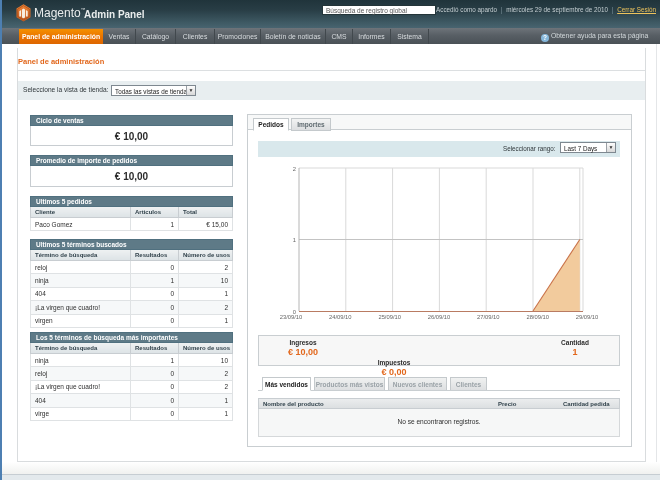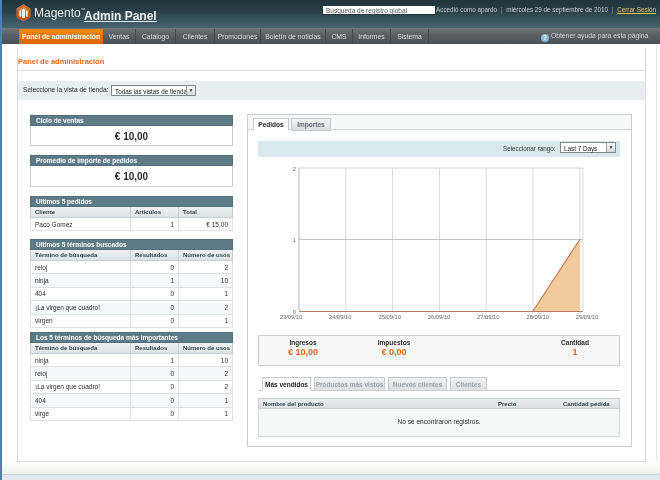--- a/index.html
+++ b/index.html
@@ -9,21 +9,21 @@
 #stage { position:relative; width:660px; height:480px; }
 
 
 #lstrip { left:0; top:0; width:2px; height:480px; background:#4d7fb2; z-index:50; }
 
 
 #hdr { left:2px; top:0; width:658px; height:28px;
   background:linear-gradient(180deg,#20343b 0%,#283d45 35%,#3e5963 80%,#486470 100%); }
 #logo { left:16px; top:4px; width:15px; height:18px; }
 #mgtext { left:34px; top:6px; color:#e9eded; font-size:12px; }
-#aptext { left:84px; top:9px; color:#e9eded; font-size:12px; font-weight:bold;text-decoration:underline; }
+#aptext { left:84px; top:9px; color:#e9eded; font-size:10px; font-weight:bold; }
 #search { left:322px; top:5px; width:114px; height:10px; background:#fff;
   border:1px solid #243539; font-size:6.5px; color:#555; padding:1px 0 0 3px; }
 #hright { right:4px; top:6px; white-space:nowrap; font-size:6.3px; color:#c4ced2; }
 #hright .sep { color:#7e919a; padding:0 2px; }
 #hright a { color:#edc35c; text-decoration:underline; }
 
 
 #nav { left:2px; top:28px; width:658px; height:16px;
   background:linear-gradient(180deg,#6e747a 0%,#585f65 45%,#4a5156 100%); }
 .tab { position:absolute; top:29px; height:15px; line-height:15px; text-align:center;
@@ -296,21 +296,21 @@
       <text x="252.7" y="157" text-anchor="middle">28/09/10</text>
       <text x="302" y="157" text-anchor="middle">29/09/10</text>
     </g>
   </svg>
 
   <div class="abs" id="stats"></div>
   <div class="stat" style="left:258px;">
       <div class="lab">Ingresos</div>
       <div class="val">€ 10,00</div>
     </div>
-  <div class="stat" style="left:349px;">
+  <div class="stat" style="left:349px;margin-top:20px;">
       <div class="lab">Impuestos</div>
       <div class="val">€ 0,00</div>
     </div>
   <div class="stat" style="left:530px;">
       <div class="lab">Cantidad</div>
       <div class="val">1</div>
     </div>
 
   <div class="btab on" style="left:262px;width:49px;">Más vendidos</div>
   <div class="btab" style="left:314px;width:71px;">Productos más vistos</div>

